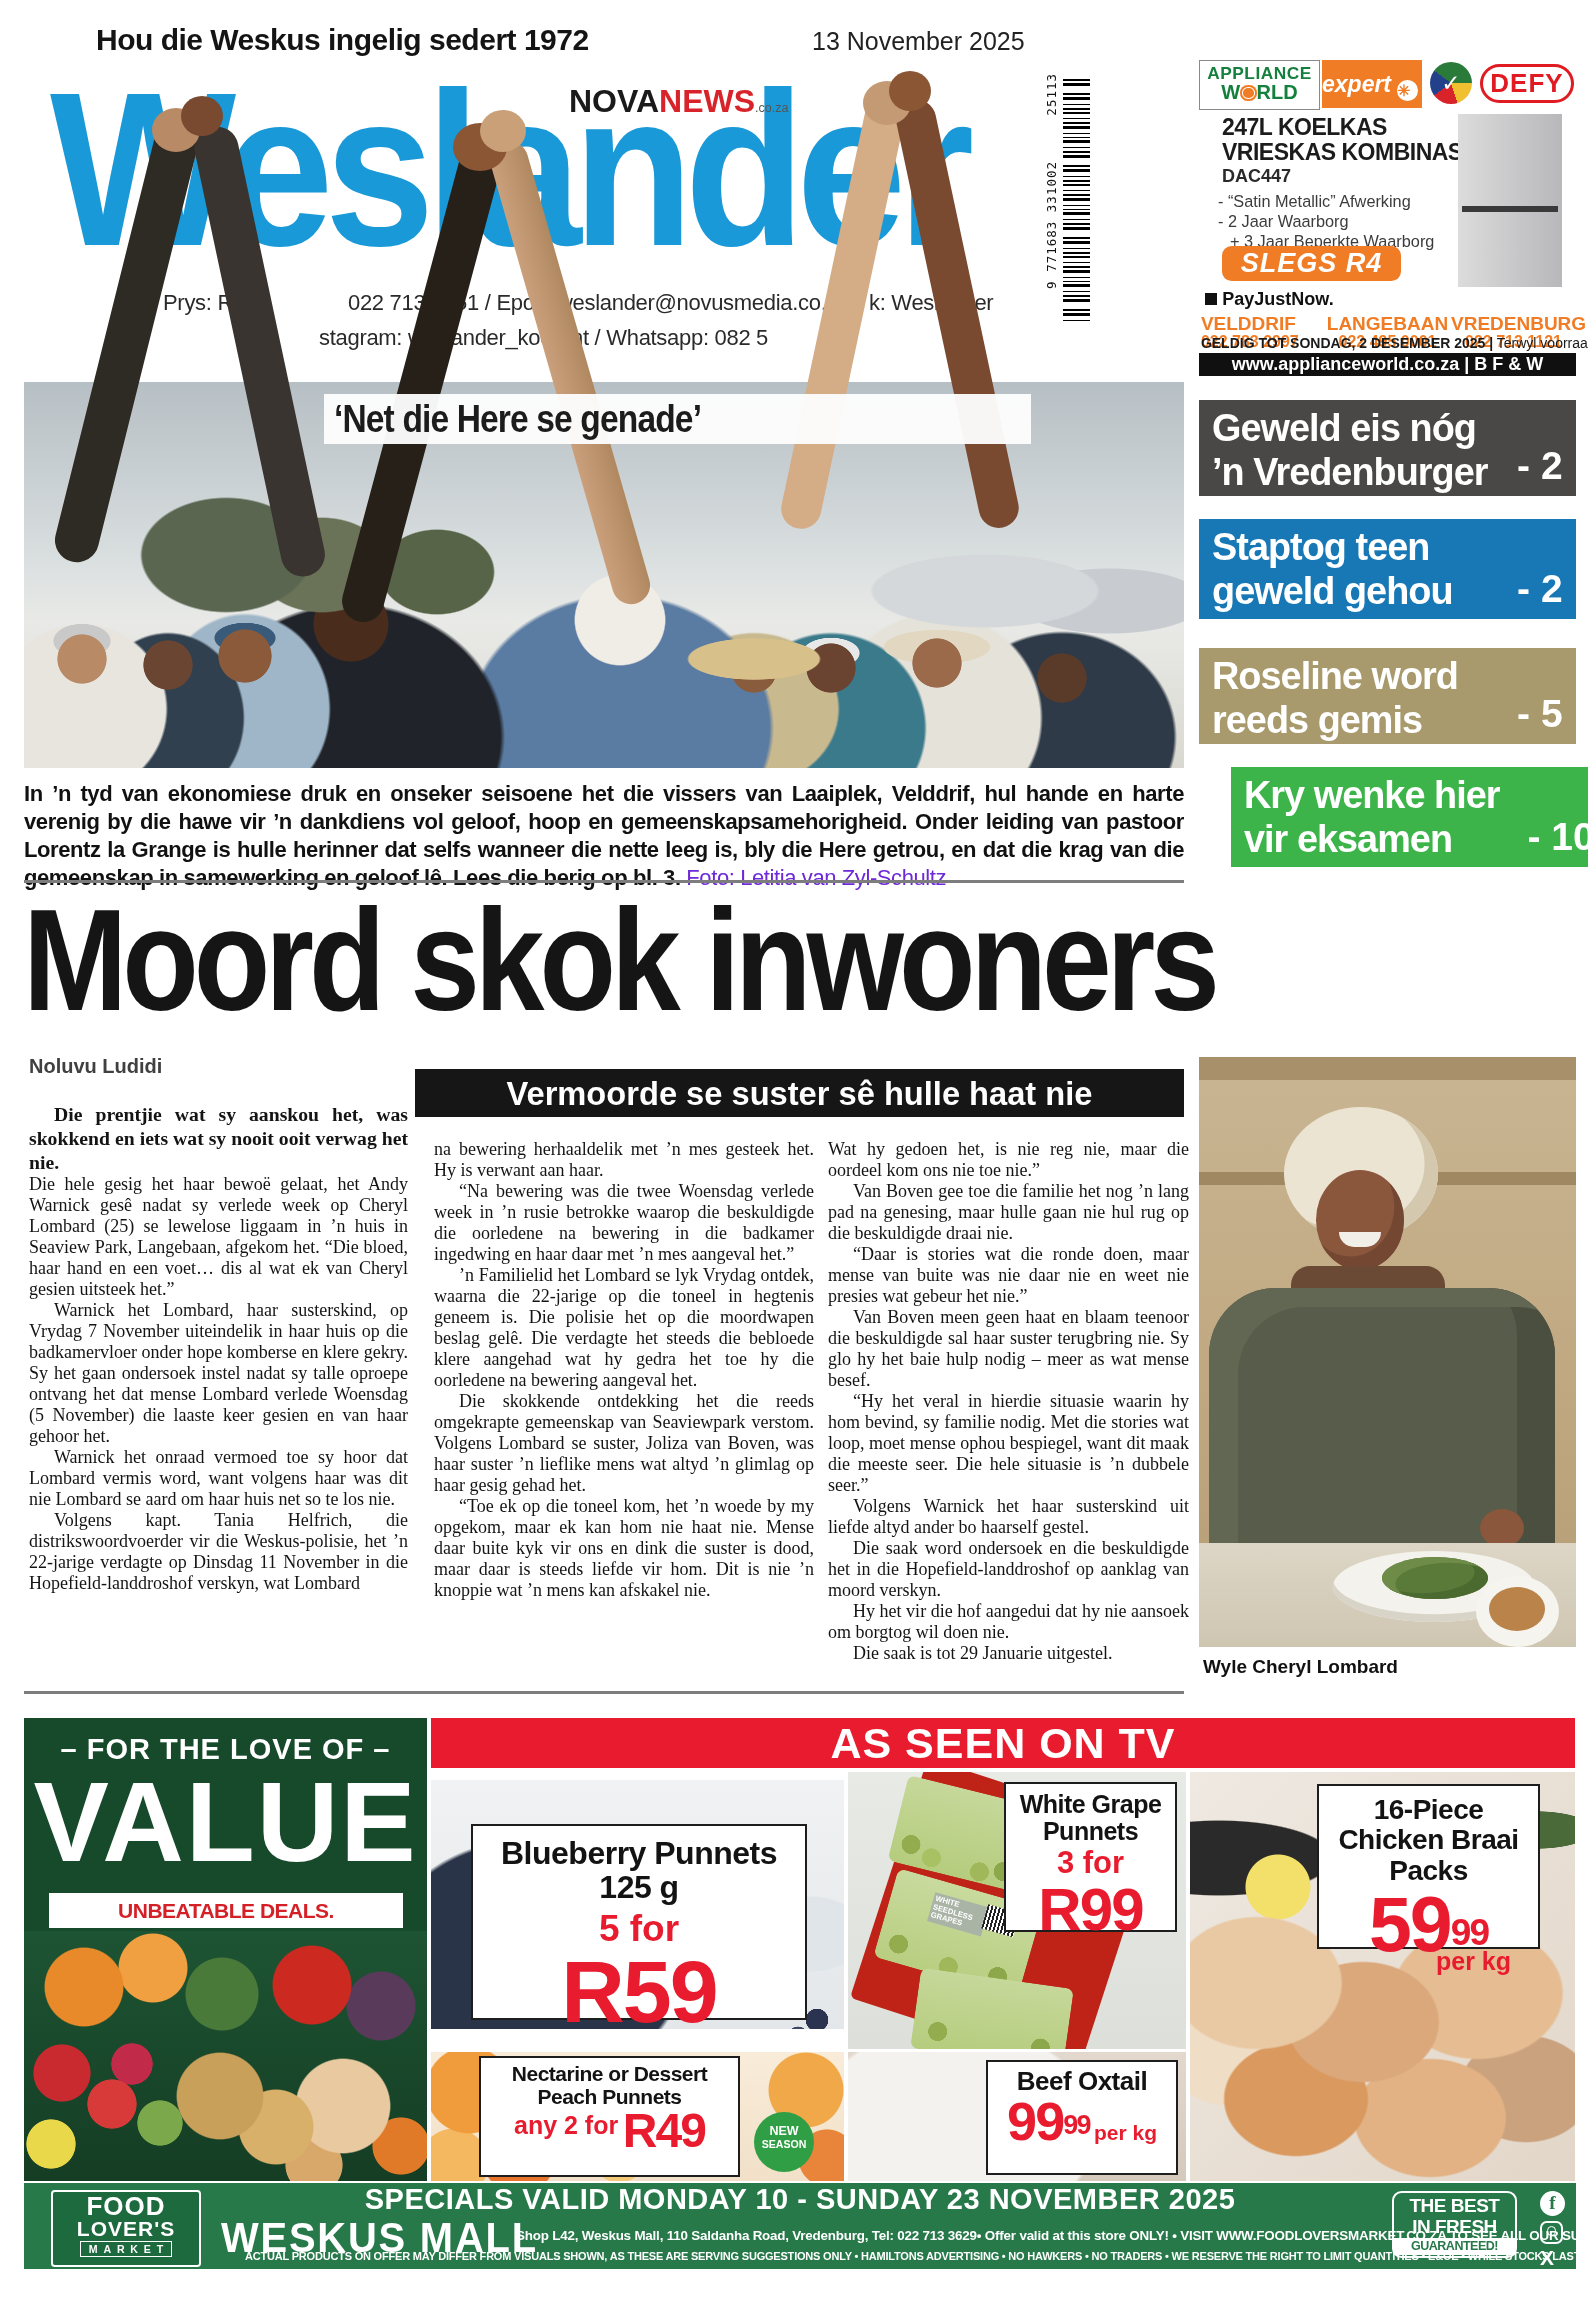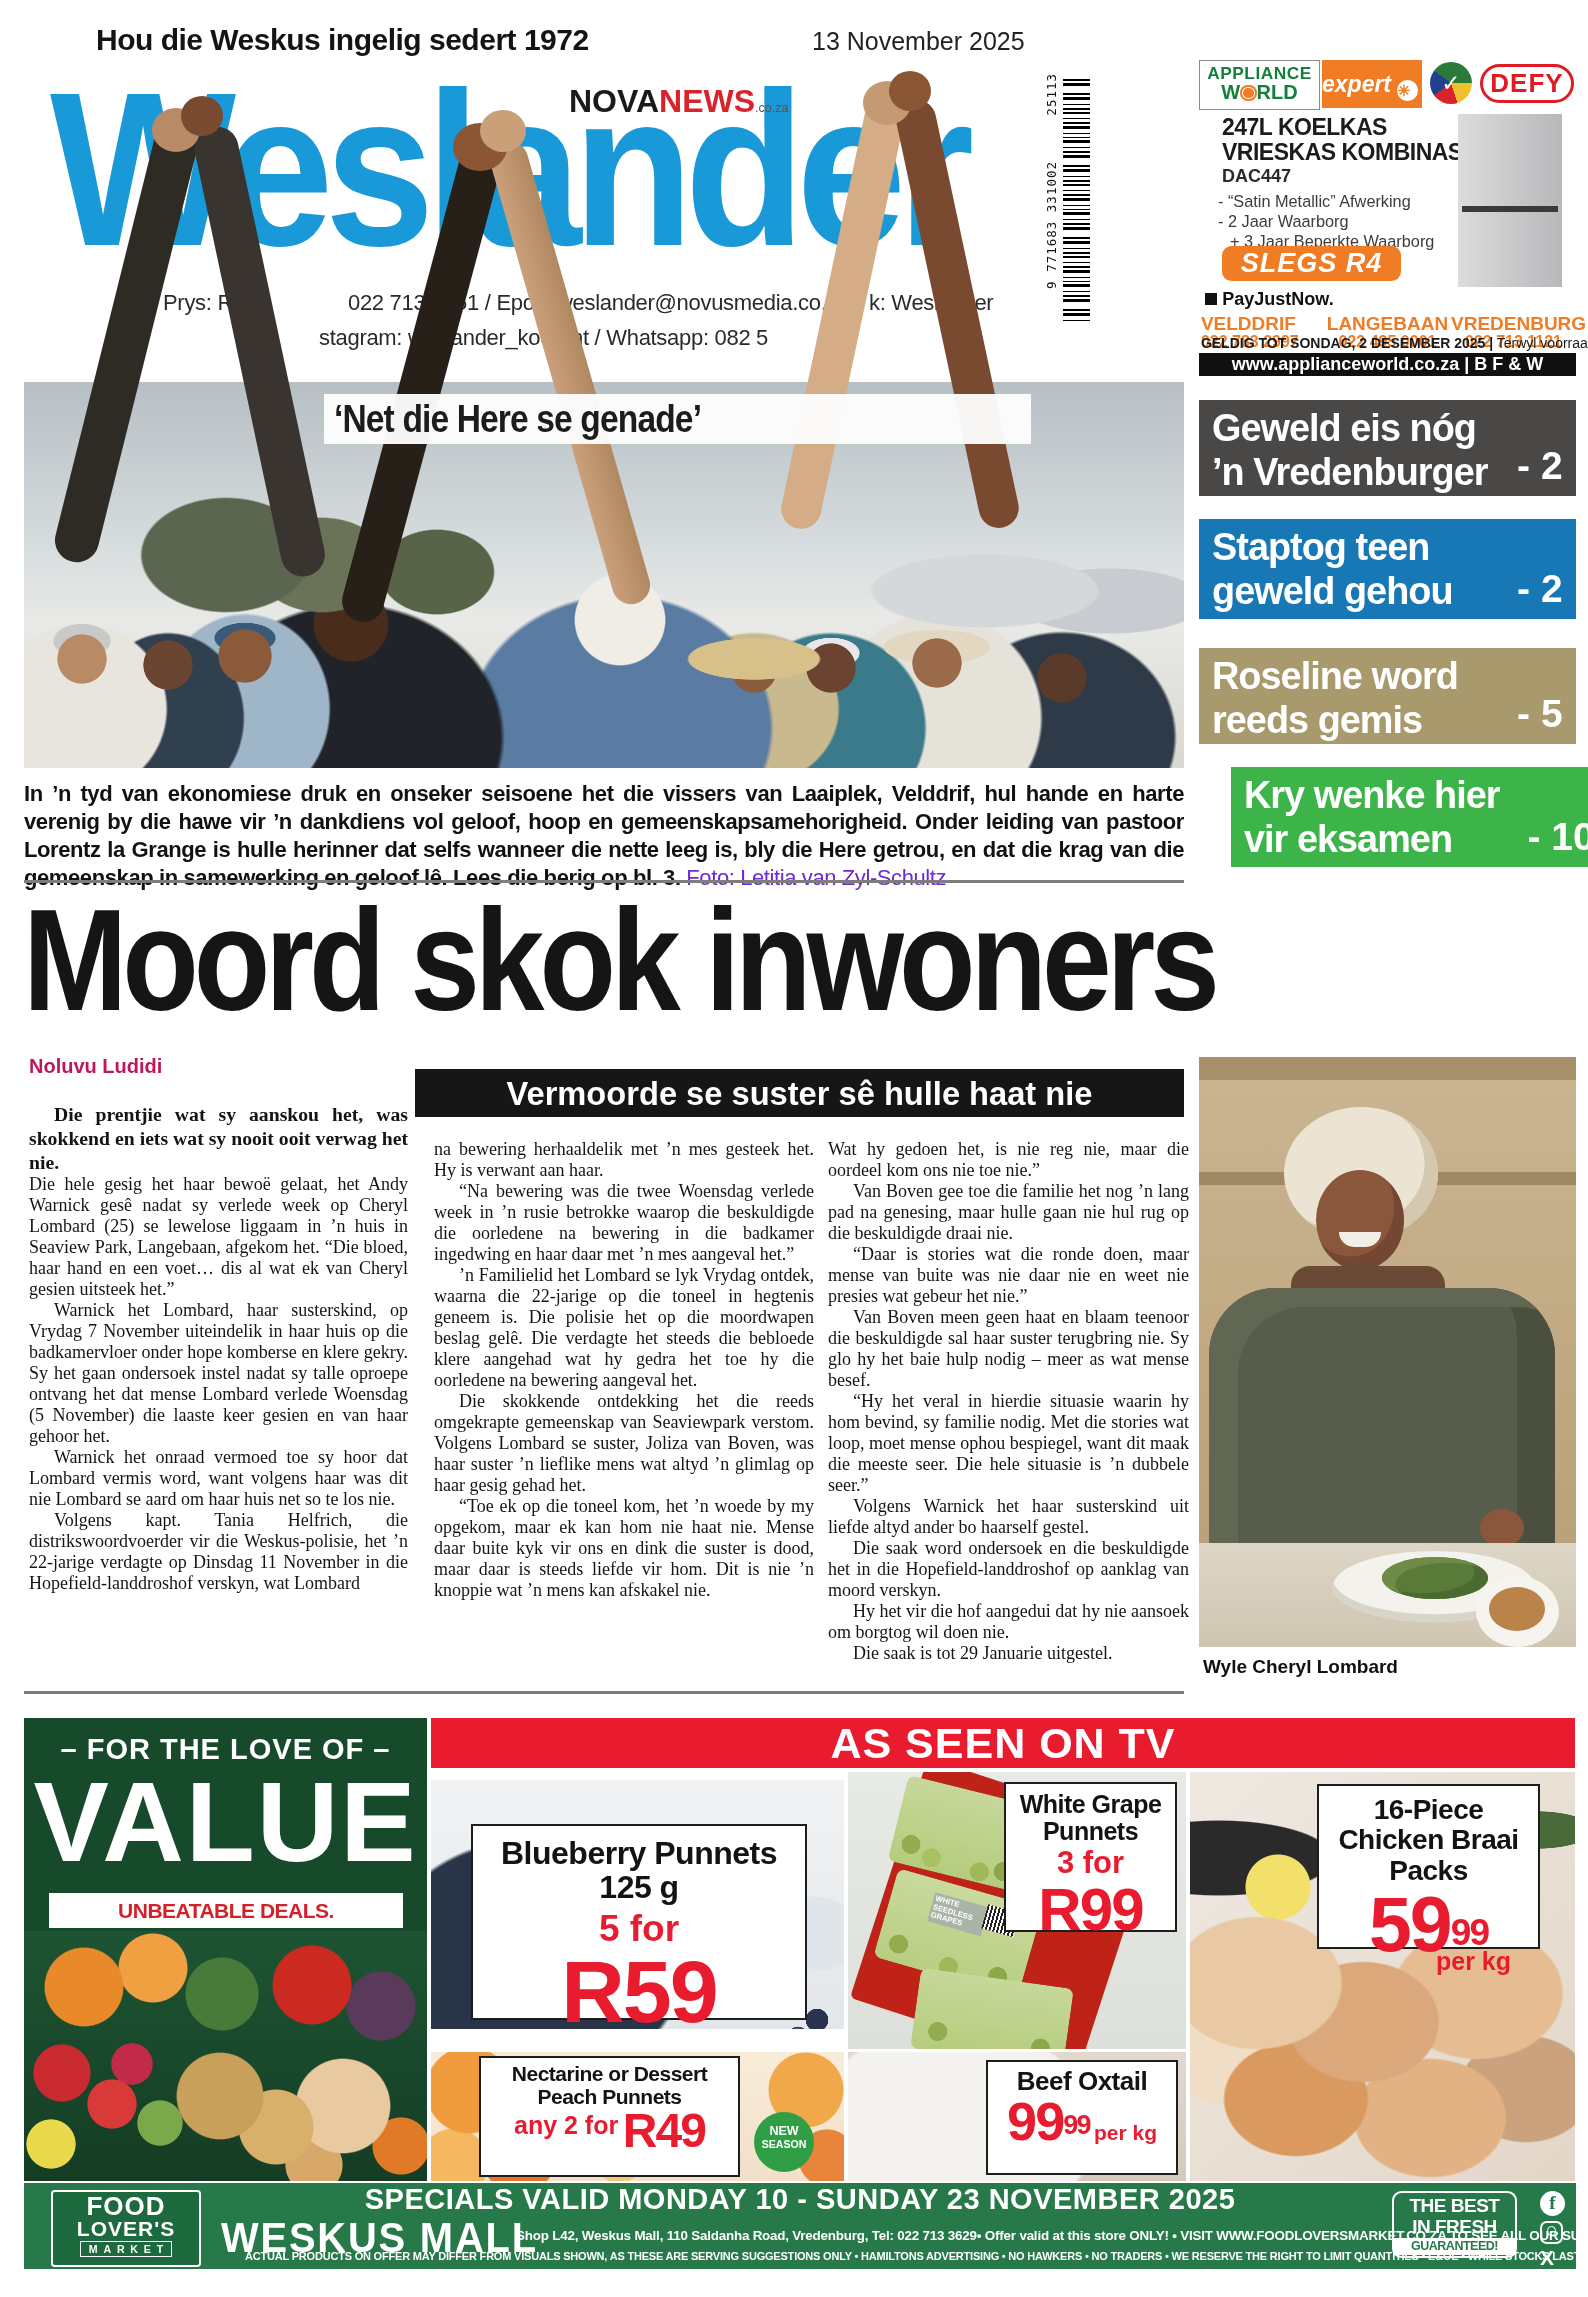--- a/index.html
+++ b/index.html
@@ -32,21 +32,21 @@
   #main-photo{left:24px;top:382px;width:1160px;height:386px;overflow:hidden;z-index:0;}
   .arm{position:absolute;border-radius:23px;z-index:2;}
   .hand{position:absolute;border-radius:50%;z-index:2;}
   #quote-band{left:324px;top:394px;width:707px;height:50px;background:rgba(253,253,253,.96);z-index:3;}
   #quote-text{position:absolute;left:9.6px;top:2.9px;font-size:39px;font-weight:bold;color:#1c1c1c;letter-spacing:-1px;transform:scaleX(.86);transform-origin:left top;white-space:nowrap;}
   #caption{font-size:22px;line-height:28px;font-weight:bold;color:#111;letter-spacing:-0.4px;text-align:justify;}
   #caption .credit{font-weight:normal;color:#6d28d9;}
   .rule{background:#7d7d7d;height:2.9px;z-index:1;}
   
   #headline{font-size:144px;line-height:1;font-weight:bold;color:#151515;letter-spacing:-5.8px;transform:scaleX(.87);transform-origin:left top;white-space:nowrap;}
-  #byline{font-size:20px;font-weight:bold;color:#be185d;}
+  #byline{font-size:20px;font-weight:bold;color:#404040;}
   #subhead{background:#161616;color:#fff;width:769px;height:48px;}
   #subhead span{display:block;text-align:center;font-size:34px;line-height:48px;font-weight:bold;transform:scaleX(.96);}
   .col{font-family:"Liberation Serif",serif;font-size:18px;line-height:21px;color:#141414;text-align:justify;}
   .col p{margin:0;text-indent:25px;}
   .col p.noind{text-indent:0;}
   .intro{font-family:"Liberation Serif",serif;font-weight:bold;font-size:19.7px;line-height:24px;margin:0 0 9.6px 0;text-align:justify;}
   #cheryl-photo{left:1199px;top:1057px;width:377px;height:590px;overflow:hidden;background:linear-gradient(180deg,#c9b593 0%,#c2ab84 45%,#b59c74 100%);}
   #cheryl-caption{font-size:19px;font-weight:bold;color:#111;}
   
   #bottom-ad{left:24px;top:1712px;width:1552px;height:469px;background:#fff;}

